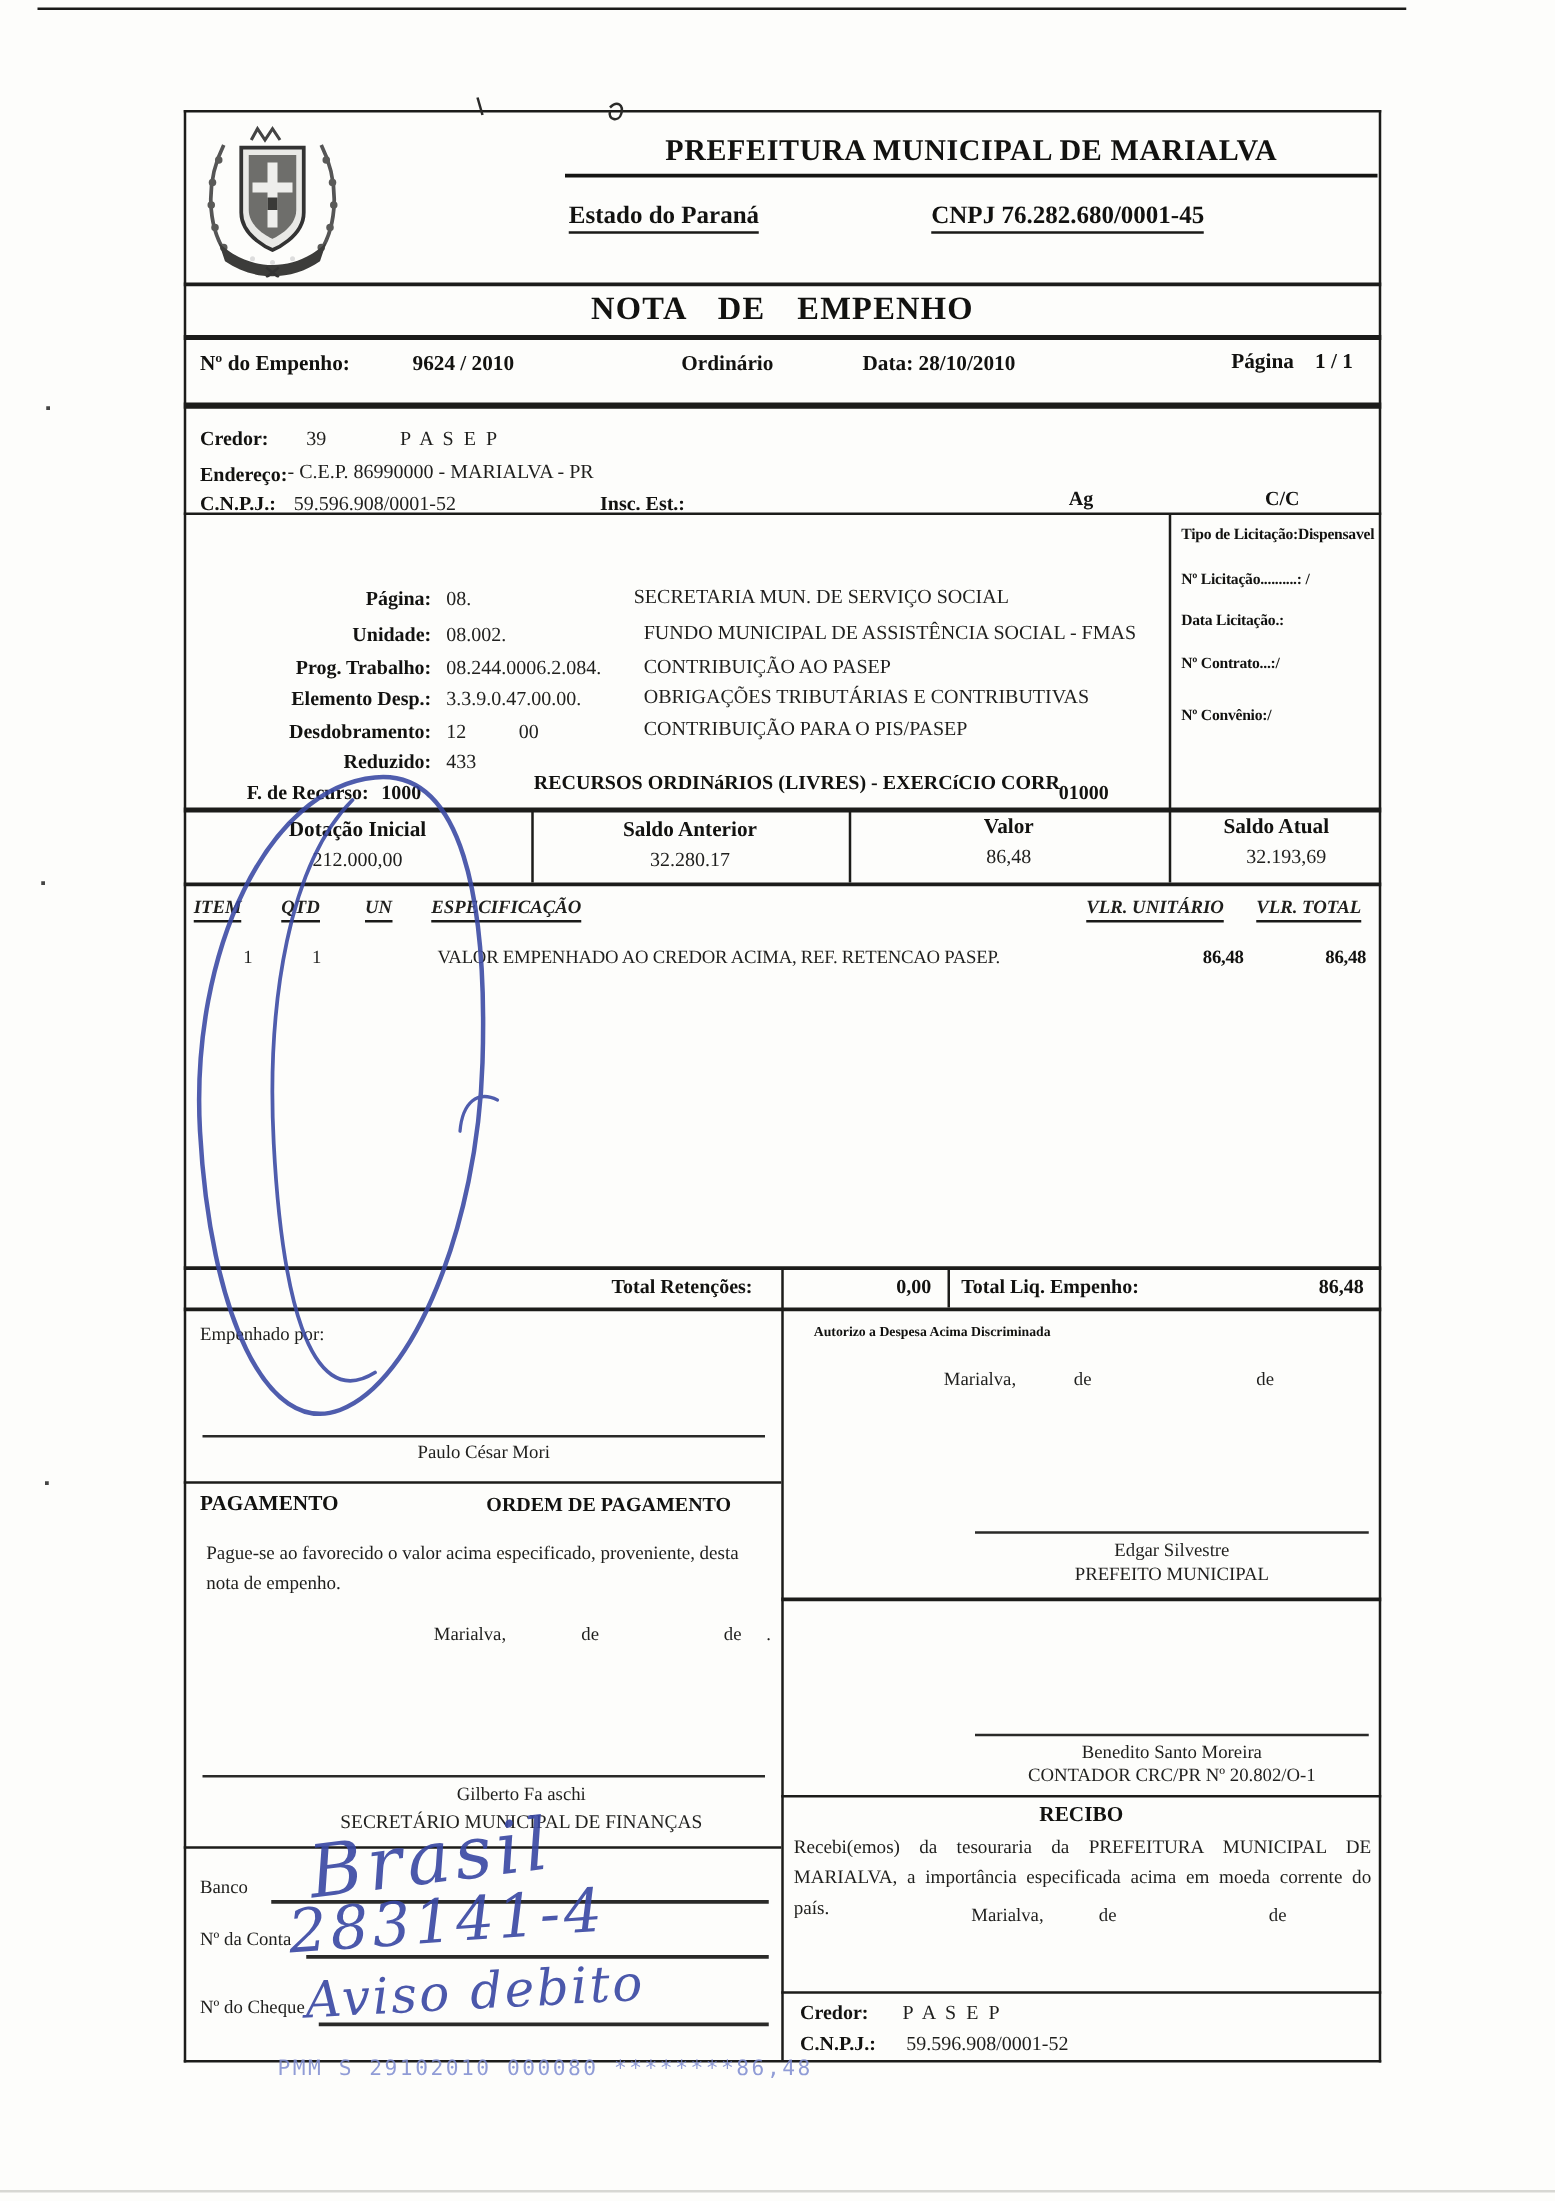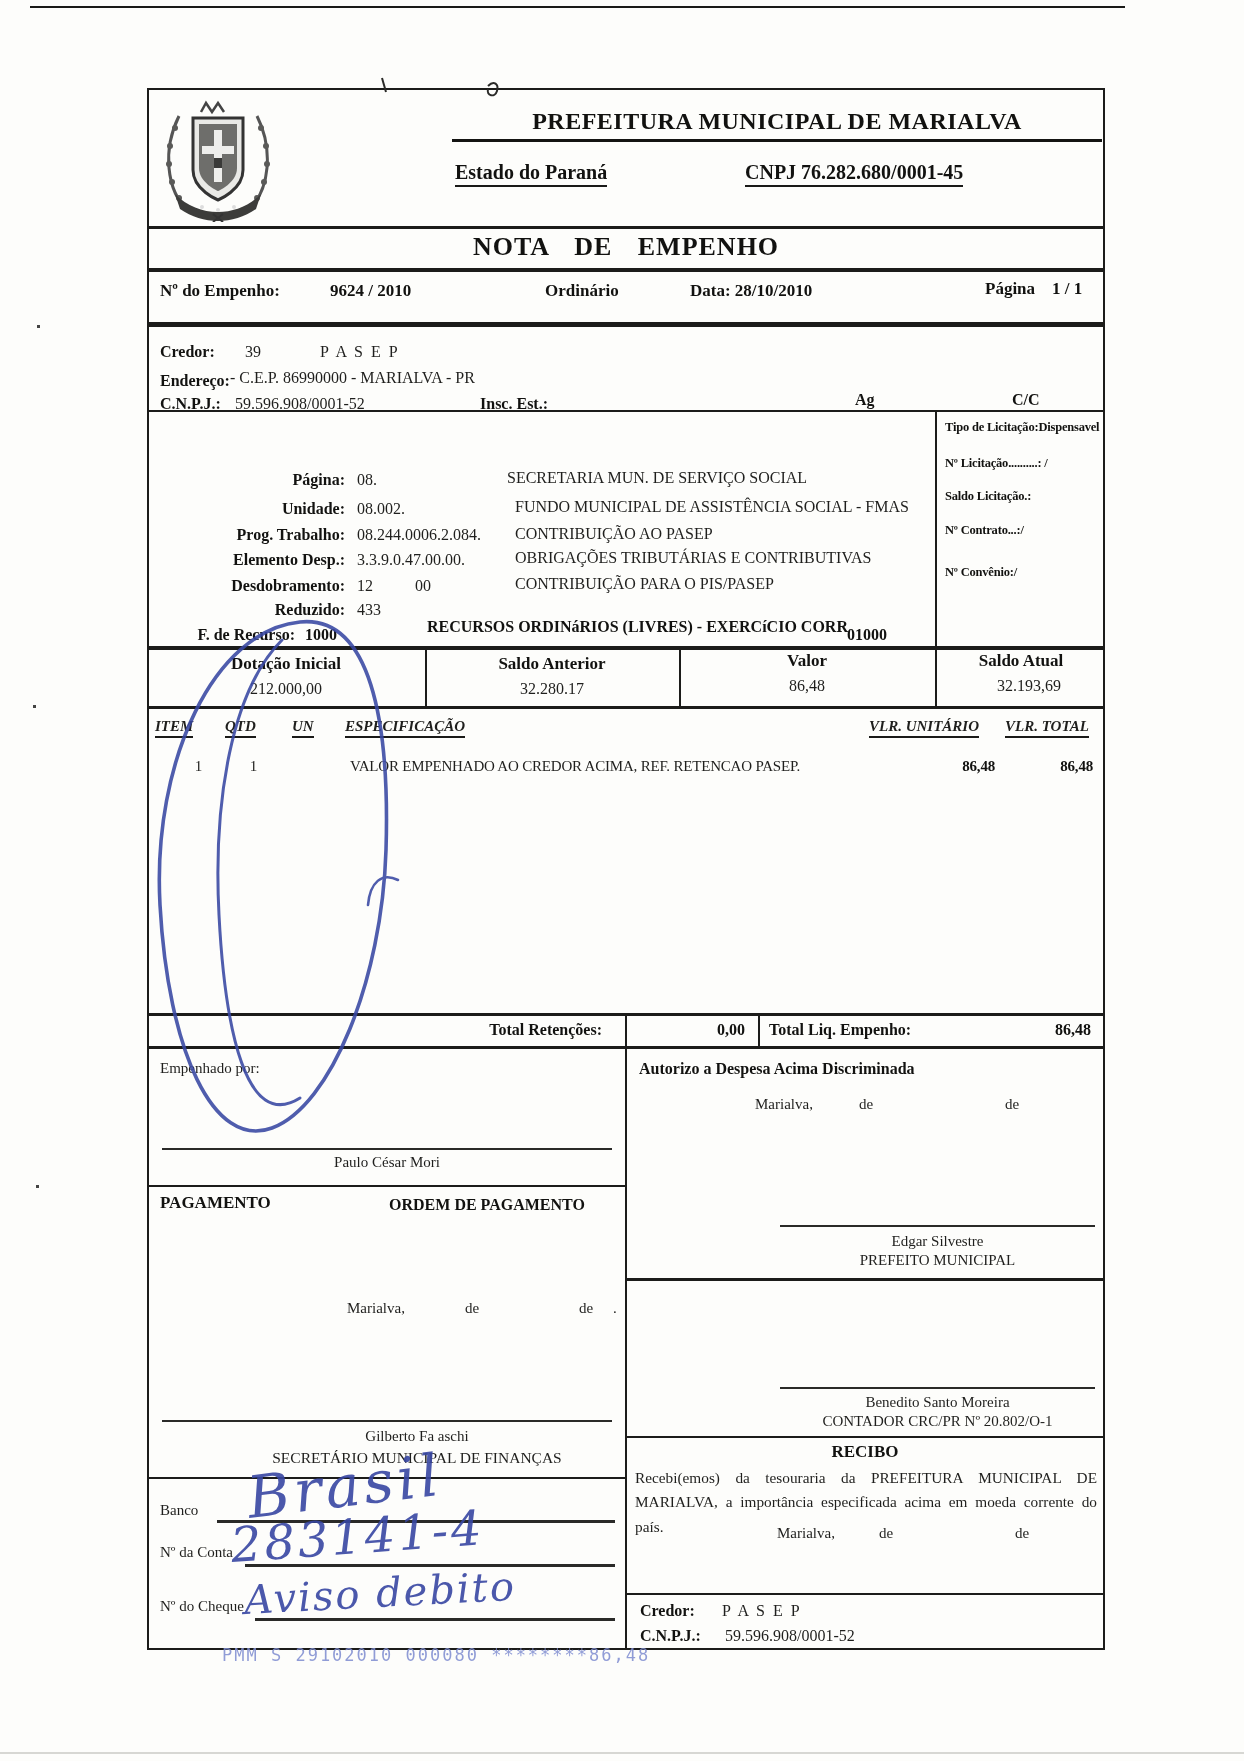--- a/index.html
+++ b/index.html
@@ -140,21 +140,21 @@
     <div class="t b r" style="left:0;top:513px;width:198px;">Reduzido:</div>
     <div class="t" style="left:210px;top:513px;">433</div>
 
     <div class="t b r" style="left:0;top:538px;width:148px;">F. de Recurso:</div>
     <div class="t b" style="left:158px;top:538px;">1000</div>
     <div class="t b" style="left:280px;top:530px;">RECURSOS ORDINáRIOS (LIVRES) - EXERCíCIO CORR</div>
     <div class="t b" style="left:700px;top:538px;">01000</div>
 
     <div class="t b lic" style="left:798px;top:332px;">Tipo de Licitação:Dispensavel</div>
     <div class="t b lic" style="left:798px;top:368px;">Nº Licitação..........: /</div>
-    <div class="t b lic" style="left:798px;top:401px;">Saldo Licitação.:</div>
+    <div class="t b lic" style="left:798px;top:401px;">Data Licitação.:</div>
     <div class="t b lic" style="left:798px;top:435px;">Nº Contrato...:/</div>
     <div class="t b lic" style="left:798px;top:477px;">Nº Convênio:/</div>
 
     <div class="t b c" style="left:0;top:566px;width:278px;font-size:17px;">Dotação Inicial</div>
     <div class="t c" style="left:0;top:592px;width:278px;">212.000,00</div>
     <div class="t b c" style="left:278px;top:566px;width:254px;font-size:17px;">Saldo Anterior</div>
     <div class="t c" style="left:278px;top:592px;width:254px;">32.280.17</div>
     <div class="t b c" style="left:532px;top:563px;width:256px;font-size:17px;">Valor</div>
     <div class="t c" style="left:532px;top:589px;width:256px;">86,48</div>
     <div class="t b c" style="left:790px;top:563px;width:168px;font-size:17px;">Saldo Atual</div>
@@ -179,38 +179,39 @@
     <div class="t b" style="left:622px;top:933px;">Total Liq. Empenho:</div>
     <div class="t b r" style="left:844px;top:933px;width:100px;">86,48</div>
 
     <div class="t small" style="left:13px;top:972px;">Empenhado por:</div>
     <div class="sig" style="left:15px;top:1060px;width:450px;"></div>
     <div class="t c small" style="left:120px;top:1066px;width:240px;">Paulo César Mori</div>
 
     <div class="t b" style="left:13px;top:1105px;font-size:17px;">PAGAMENTO</div>
     <div class="t b c" style="left:200px;top:1108px;width:280px;">ORDEM DE PAGAMENTO</div>
 
+    <div class="t" style="left:18px;top:1143px;width:452px;white-space:normal;font-size:15.2px;line-height:1.6;">Pague-se ao favorecido o valor acima especificado, proveniente, desta nota de empenho.</div>
 
     <div class="t small" style="left:200px;top:1212px;">Marialva,</div>
     <div class="t small" style="left:318px;top:1212px;">de</div>
     <div class="t small" style="left:432px;top:1212px;">de</div>
     <div class="t small" style="left:466px;top:1212px;">.</div>
 
     <div class="sig" style="left:15px;top:1332px;width:450px;"></div>
     <div class="t c small" style="left:120px;top:1340px;width:300px;">Gilberto Fa aschi</div>
     <div class="t c small" style="left:60px;top:1361px;width:420px;font-size:15.5px;">SECRETÁRIO MUNICIPAL DE FINANÇAS</div>
 
     <div class="t small" style="left:13px;top:1414px;">Banco</div>
     <div class="sig" style="left:70px;top:1432px;width:398px;height:3px;"></div>
     <div class="t small" style="left:13px;top:1456px;">Nº da Conta</div>
     <div class="sig" style="left:98px;top:1476px;width:370px;height:3px;"></div>
     <div class="t small" style="left:13px;top:1510px;">Nº do Cheque</div>
     <div class="sig" style="left:108px;top:1530px;width:360px;height:3px;"></div>
 
-    <div class="t b" style="left:492px;top:972px;font-size:16px;">Autorizo a Despesa Acima Discriminada</div>
+    <div class="t b" style="left:504px;top:972px;font-size:11px;">Autorizo a Despesa Acima Discriminada</div>
     <div class="t small" style="left:608px;top:1008px;">Marialva,</div>
     <div class="t small" style="left:712px;top:1008px;">de</div>
     <div class="t small" style="left:858px;top:1008px;">de</div>
 
     <div class="sig" style="left:633px;top:1137px;width:315px;"></div>
     <div class="t c small" style="left:633px;top:1145px;width:315px;">Edgar Silvestre</div>
     <div class="t c small" style="left:633px;top:1164px;width:315px;">PREFEITO MUNICIPAL</div>
 
     <div class="sig" style="left:633px;top:1299px;width:315px;"></div>
     <div class="t c small" style="left:633px;top:1306px;width:315px;">Benedito Santo Moreira</div>

